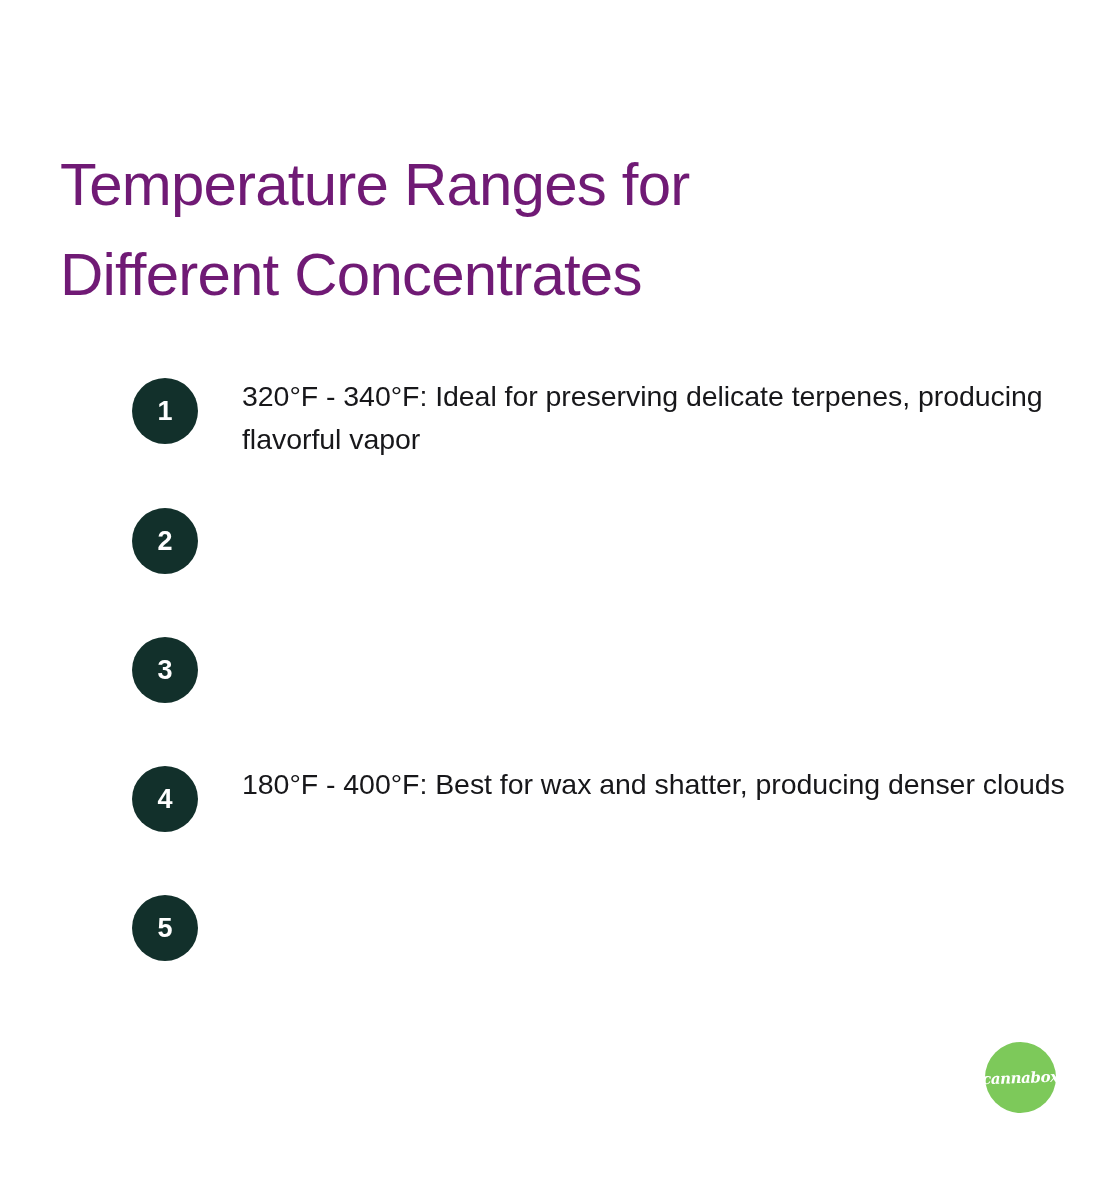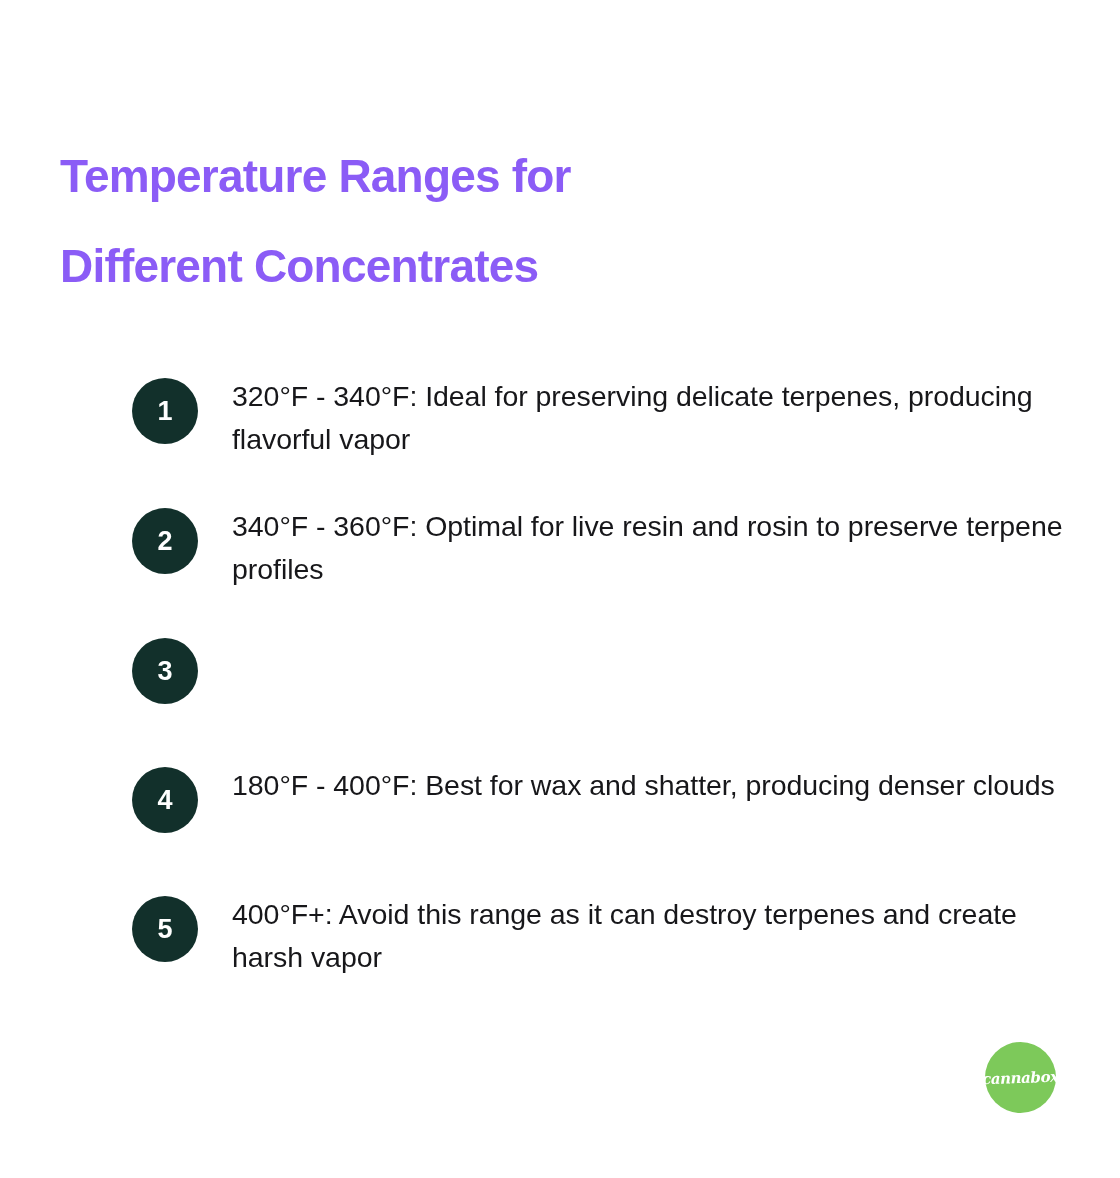--- a/index.html
+++ b/index.html
@@ -22,25 +22,25 @@
     height: 1178px;
     background: #ffffff;
   }
 
   
   .title {
     position: absolute;
     left: 60px;
     top: 100px;
     width: 880px;
-    font-size: 46px;
+    font-size: 60px;
     line-height: 90px;
-    font-weight: 700;
+    font-weight: 400;
     letter-spacing: -0.8px;
-    color: #8b5cf6;
+    color: #701a75;
     white-space: pre-line;
   }
 
   
   .list {
     position: absolute;
     left: 132px;
     top: 374px;
     width: 950px;
   }
@@ -67,21 +67,21 @@
     font-weight: 700;
     display: flex;
     align-items: center;
     justify-content: center;
     margin-top: 4px;
     box-sizing: border-box;
   }
 
   .item-text {
     flex: 1 1 auto;
-    margin-left: 34px;
+    margin-left: 44px;
     font-size: 28.5px;
     line-height: 43px;
     color: #17171a;
     font-weight: 400;
     letter-spacing: -0.05px;
     padding-top: 1px;
   }
 
   
   .logo {
@@ -117,35 +117,33 @@
 
   <div class="list">
 
     <div class="list-item">
       <div class="badge">1</div>
       <div class="item-text">320°F - 340°F: Ideal for preserving delicate terpenes, producing flavorful vapor</div>
     </div>
 
     <div class="list-item">
       <div class="badge">2</div>
-      <div class="item-text">340°F - 360°F: Optimal for live resin and rosin to preserve terpene profiles</div>
     </div>
 
     <div class="list-item">
       <div class="badge">3</div>
     </div>
 
     <div class="list-item">
       <div class="badge">4</div>
       <div class="item-text">180°F - 400°F: Best for wax and shatter, producing denser clouds</div>
     </div>
 
     <div class="list-item">
       <div class="badge">5</div>
-      <div class="item-text">400°F+: Avoid this range as it can destroy terpenes and create harsh vapor</div>
     </div>
 
   </div>
 
   <div class="logo">
     <span class="logo-text">cannabox</span>
   </div>
 
 </div>
 

